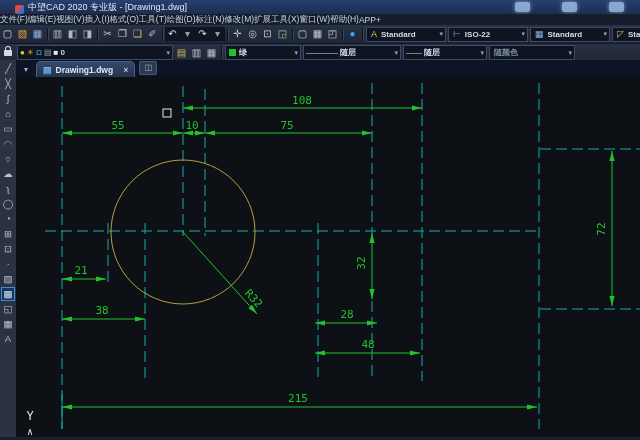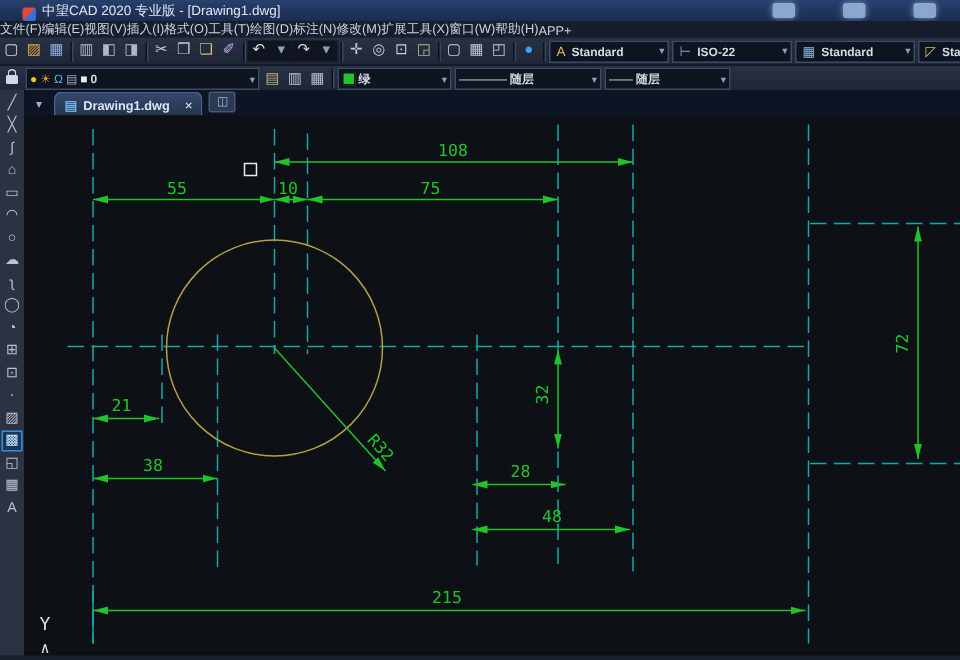--- a/index.html
+++ b/index.html
@@ -162,20 +162,24 @@
     <span class="caret">▾</span>
   </div>
   <div class="combo" style="width:92px">
     <span>————</span>
     <span class="val">随层</span>
     <span class="caret">▾</span>
   </div>
   <div class="combo" style="width:78px">
     <span>——</span>
     <span class="val">随层</span>
+    <span class="caret">▾</span>
+  </div>
+  <div class="combo" style="width:80px">
+    <span class="val muted">随颜色</span>
     <span class="caret">▾</span>
   </div>
 </div>
 
 <div class="tabbar">
   <span class="tab-chevron">▾</span>
   <div class="tab">
     <span class="doc">▤</span>
     <span>Drawing1.dwg</span>
     <span class="close">×</span>

